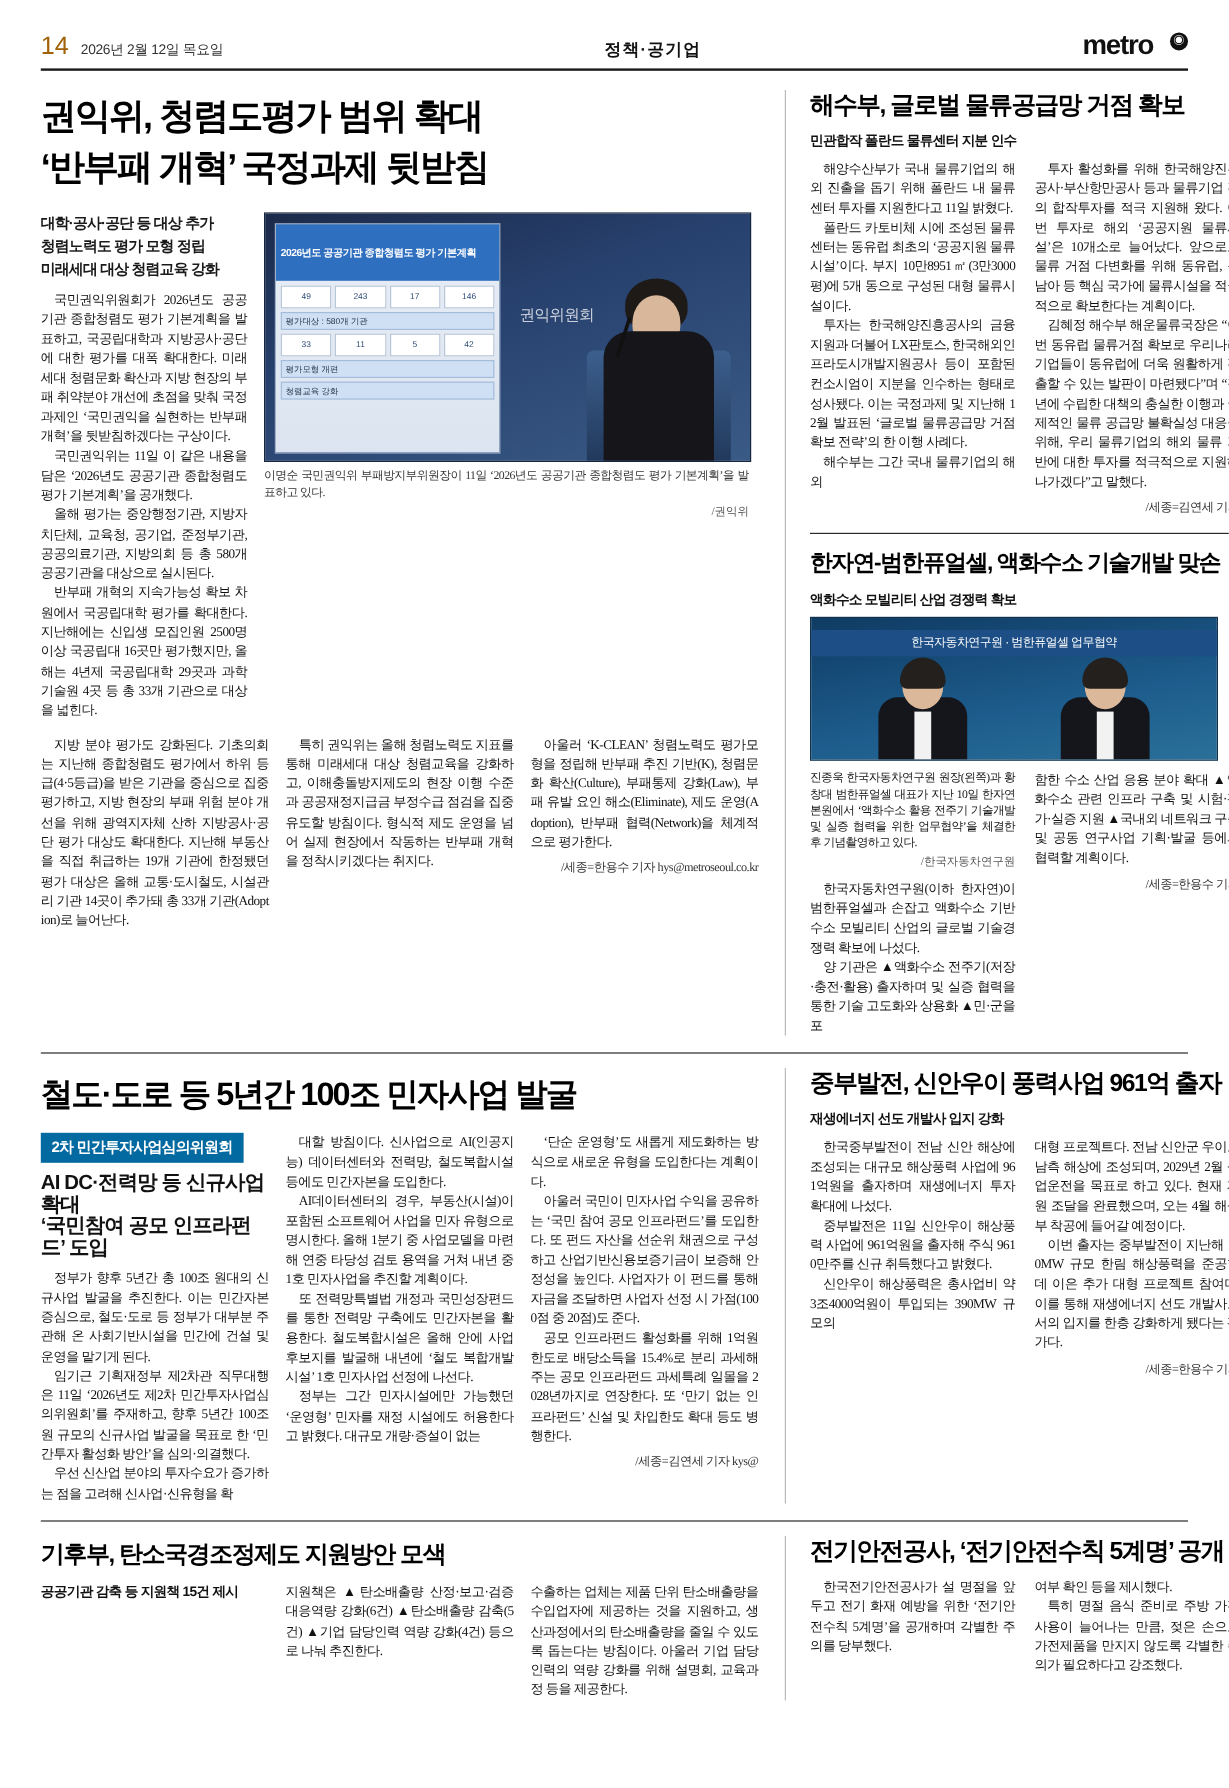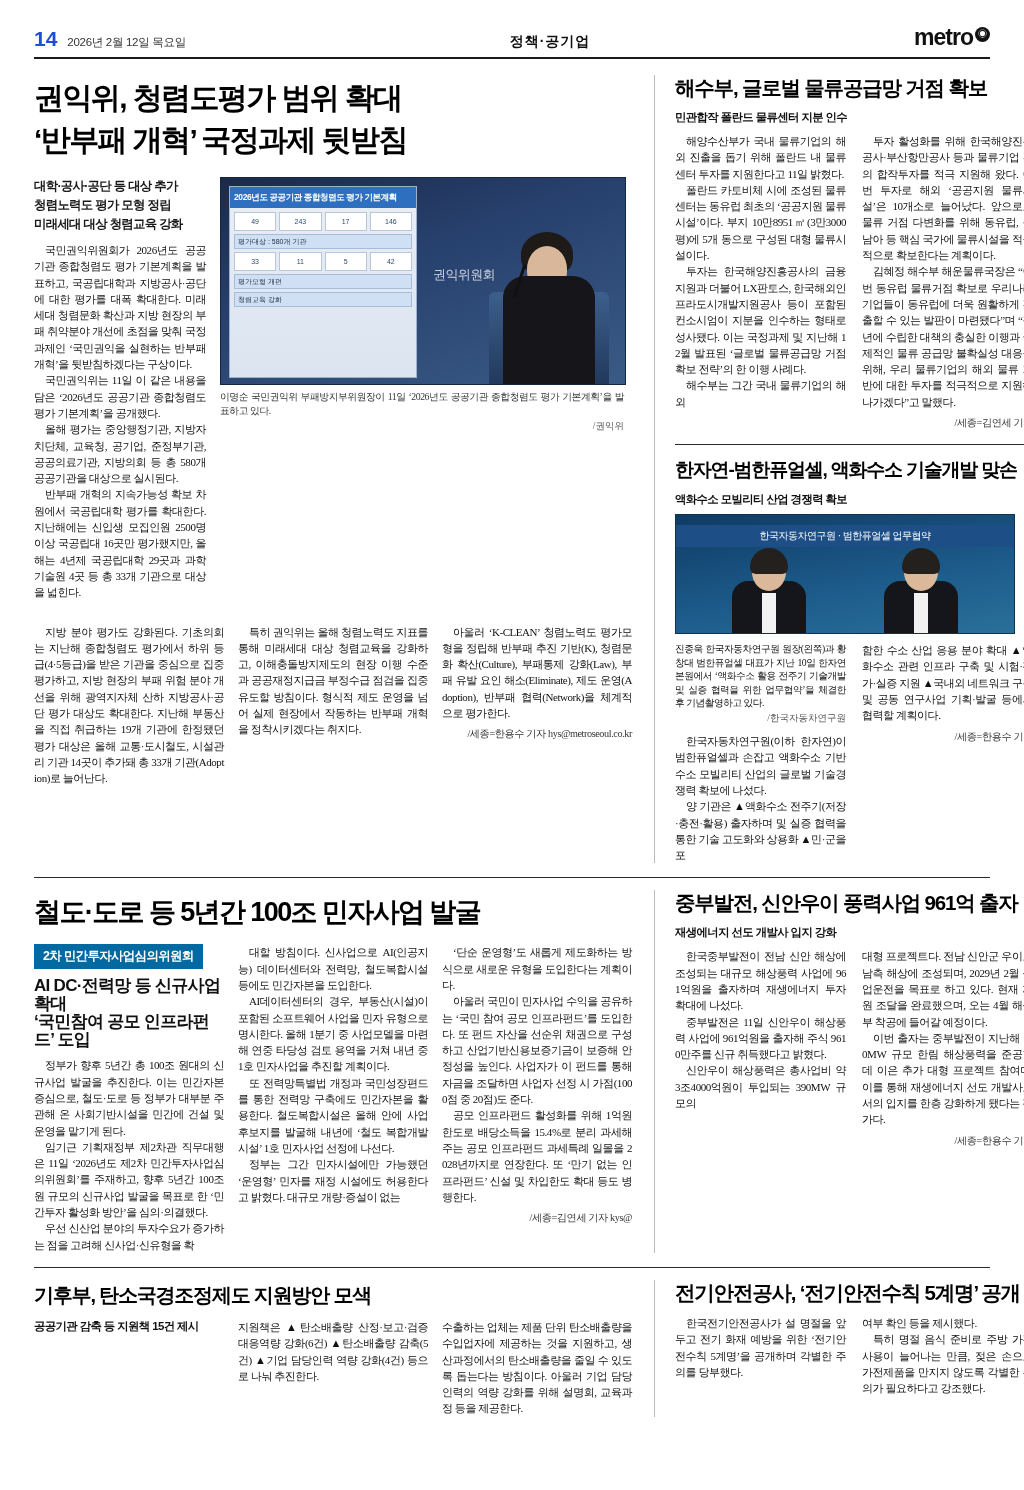--- a/index.html
+++ b/index.html
@@ -20,24 +20,24 @@
   }
   
   .masthead{
     display:flex;
     align-items:flex-end;
     justify-content:space-between;
     border-bottom:2px solid #1a1a1a;
     padding-bottom:6px;
   }
   .mast-left{display:flex;align-items:baseline;gap:10px;}
-  .page-num{font-size:21px;font-weight:bold;font-family:"Liberation Sans",sans-serif;color:#1d4ed8;}
+  .page-num{font-size:21px;font-weight:normal;font-family:"Liberation Sans",sans-serif;color:#a16207;}
   .mast-date{font-size:11.5px;color:#333;font-family:"Liberation Sans",sans-serif;letter-spacing:-0.3px;}
   .mast-center{font-size:14px;font-weight:bold;letter-spacing:1px;color:#111;font-family:"Liberation Sans",sans-serif;}
-  .mast-right{display:flex;align-items:center;gap:2px;}
+  .mast-right{display:flex;align-items:center;gap:14px;}
   .brand{font-size:23px;font-weight:bold;font-family:"Liberation Sans",sans-serif;letter-spacing:-1px;color:#111;}
   .brand-mark{
     display:inline-block;width:15px;height:15px;border-radius:50%;
     background:#111;color:#fff;font-size:9px;line-height:15px;text-align:center;
     font-family:"Liberation Sans",sans-serif;position:relative;top:-3px;
   }
   p{margin:0 0 0 0;text-align:justify;}
   .body-col p{
     font-size:11px;
     line-height:16.3px;
@@ -80,21 +80,21 @@
     background:linear-gradient(160deg,#1b2a4a 0%,#27406d 40%,#3a5b86 100%);
     position:relative;overflow:hidden;border:1px solid #17263f;
   }
   .photo .screen{
     position:absolute;left:8px;top:8px;width:186px;height:190px;
     background:linear-gradient(180deg,#e9eef6 0%,#dbe4f0 100%);
     border:1px solid #9fb0c8;
   }
   .photo .screen .scr-title{
     background:#2f6fbf;color:#fff;font-family:"Liberation Sans",sans-serif;
-    font-size:8.5px;font-weight:bold;padding:5px 4px;letter-spacing:-0.4px;line-height:11px;
+    font-size:8.5px;font-weight:bold;padding:18px 4px;letter-spacing:-0.4px;line-height:11px;
   }
   .photo .screen .scr-body{padding:4px;}
   .scr-row{display:flex;gap:3px;margin-bottom:3px;}
   .scr-cell{
     flex:1;background:#fff;border:1px solid #b9c6d8;height:17px;
     font-size:7px;font-family:"Liberation Sans",sans-serif;color:#2d4a73;
     display:flex;align-items:center;justify-content:center;
   }
   .scr-band{
     background:#cfe0f5;border:1px solid #a6bdd9;height:13px;margin-bottom:3px;
@@ -114,28 +114,28 @@
     background:#1d1a18;
   }
   .photo .person-body{
     position:absolute;right:30px;bottom:0;width:92px;height:108px;border-radius:22px 22px 0 0;
     background:#15151a;
   }
   .photo .mic{
     position:absolute;right:104px;bottom:86px;width:3px;height:34px;background:#111;transform:rotate(18deg);
   }
   .photo .wmark{
-    position:absolute;right:130px;top:88px;color:rgba(255,255,255,.75);
+    position:absolute;right:130px;top:76px;color:rgba(255,255,255,.75);
     font-family:"Liberation Sans",sans-serif;font-size:13px;letter-spacing:-0.6px;
   }
   .caption{
     font-size:9.8px;line-height:14px;color:#333;margin-top:5px;letter-spacing:-0.45px;text-align:justify;
   }
   .credit{font-size:9.5px;color:#555;text-align:right;margin-top:2px;}
-  .three-col{display:flex;gap:14px;margin-top:23px;}
+  .three-col{display:flex;gap:14px;margin-top:12px;}
   .three-col > div{width:190px;}
   .two-col{display:flex;gap:16px;margin-top:8px;}
   .two-col > div{width:171px;}
   
   .sec-head{
     font-family:"Liberation Sans",sans-serif;font-weight:bold;
     font-size:19px;letter-spacing:-1.2px;color:#000;margin:0 0 9px 0;line-height:26px;
   }
   .sec-head.big{font-size:20.5px;}
   .kicker{

